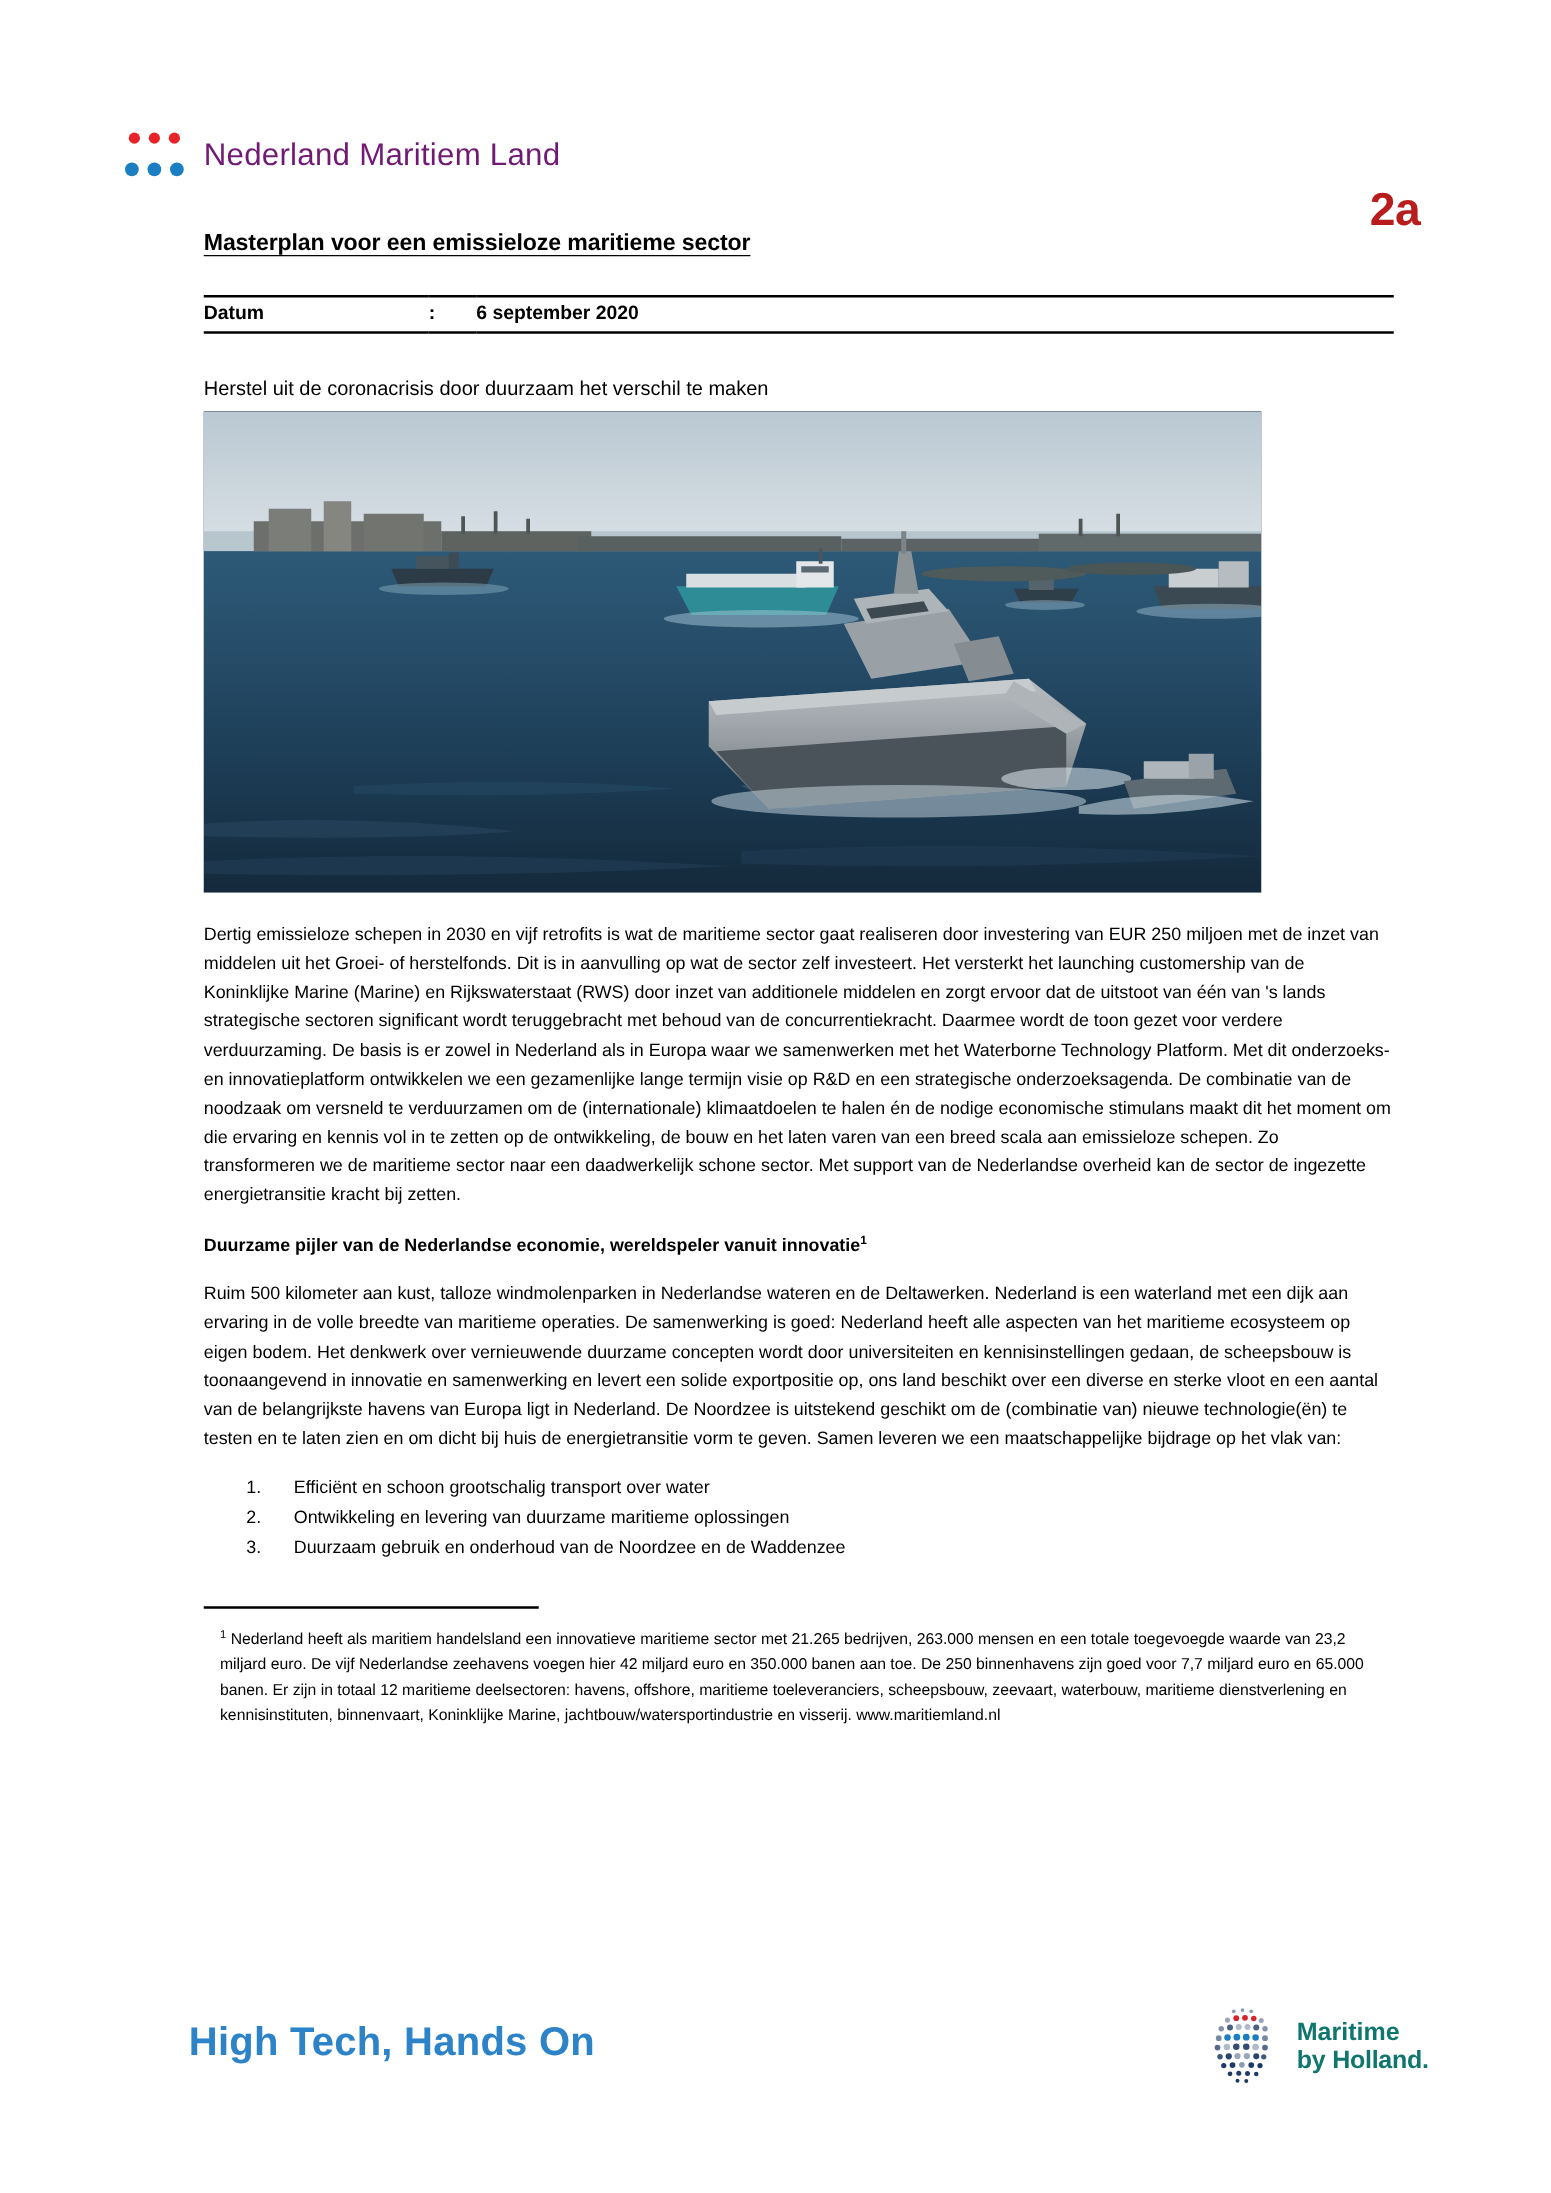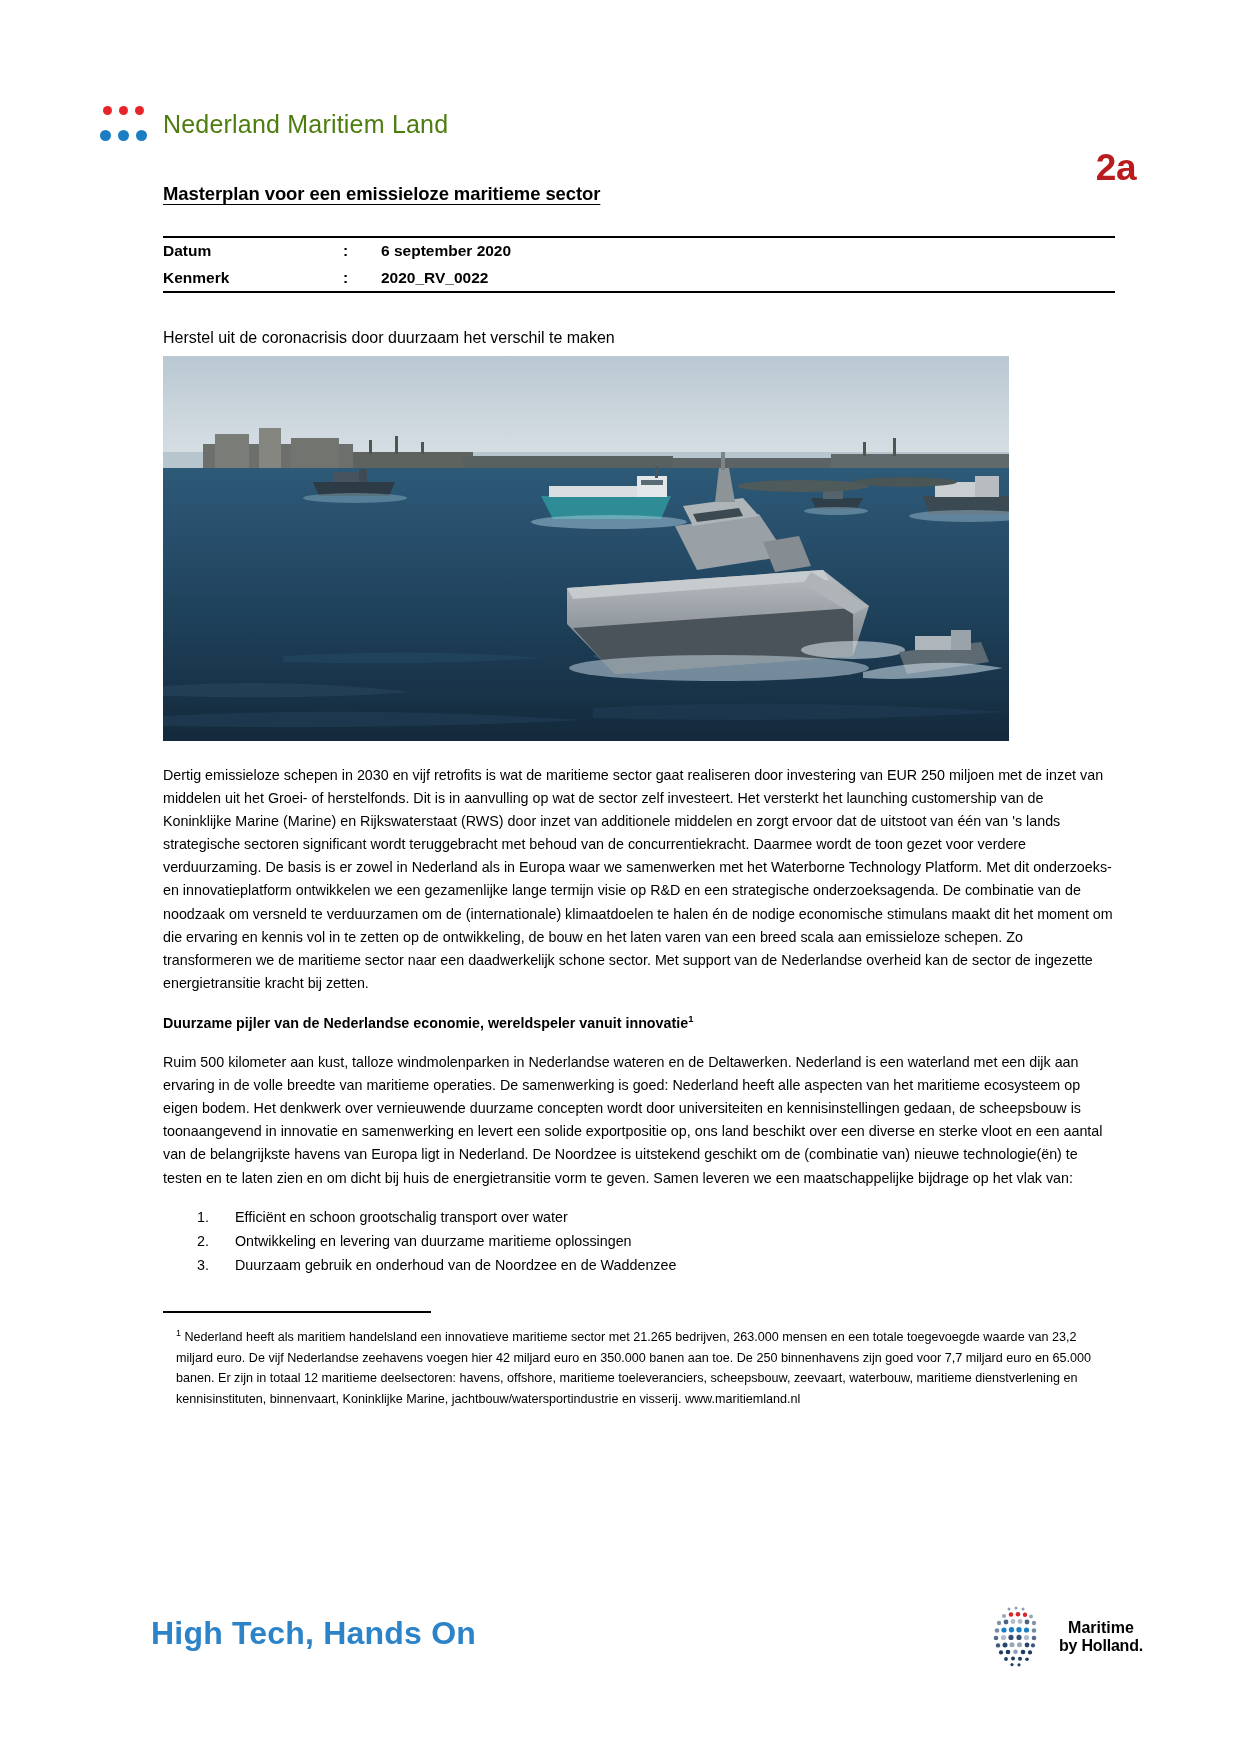--- a/index.html
+++ b/index.html
@@ -51,21 +51,21 @@
   .brand-dots .row.bottom { top: 27px; left: 0px; }
   .brand-dots .dot {
     width: 9px; height: 9px;
     border-radius: 50%;
     display: block;
   }
   .brand-dots .row.top .dot { background: #e8232a; }
   .brand-dots .row.bottom .dot { background: #1b7ec2; width: 11px; height: 11px; }
   .brand-name {
     font-size: 25px;
-    color: #4d7c0f;
+    color: #701a75;
     letter-spacing: .2px;
     white-space: nowrap;
   }
   .page-marker {
     position: absolute;
     right: 105px;
     top: 147px;
     font-size: 37px;
     font-weight: bold;
     color: #b91c1c;
@@ -196,26 +196,25 @@
   .footer-logo {
     position: absolute;
     right: 98px;
     top: 27px;
     display: flex;
     align-items: center;
     gap: 12px;
   }
   .globe { width: 62px; height: 72px; display: block; }
   .footer-logo-text {
-    font-size: 16px;
-    font-weight: bold;
-    color: #000000;
+    font-size: 20px;
+    font-weight: bold;
+    color: #0f766e;
     line-height: 1.12;
     white-space: nowrap;
-    text-align: center;
   }
   .footer-logo-text .l2 { letter-spacing: -0.2px; }
 </style>
 </head>
 <body>
 
 <div class="page">
 
   <div class="header">
     <div class="brand">
@@ -239,25 +238,20 @@
   <div class="content">
 
     <h1 class="doc-title">Masterplan voor een emissieloze maritieme sector</h1>
 
     <table class="meta-table">
       <tbody>
         <tr>
           <td class="meta-label">Datum</td>
           <td class="meta-colon">:</td>
           <td class="meta-value">6 september 2020</td>
-        </tr>
-        <tr>
-          <td class="meta-label">Kenmerk</td>
-          <td class="meta-colon">:</td>
-          <td class="meta-value">2020_RV_0022</td>
         </tr>
       </tbody>
     </table>
 
     <p class="subtitle">Herstel uit de coronacrisis door duurzaam het verschil te maken</p>
 
     <div class="figure">
       <svg class="fig-svg" viewBox="0 0 846 385" preserveAspectRatio="none">
         <defs>
           <linearGradient id="sky" x1="0" y1="0" x2="0" y2="1">

